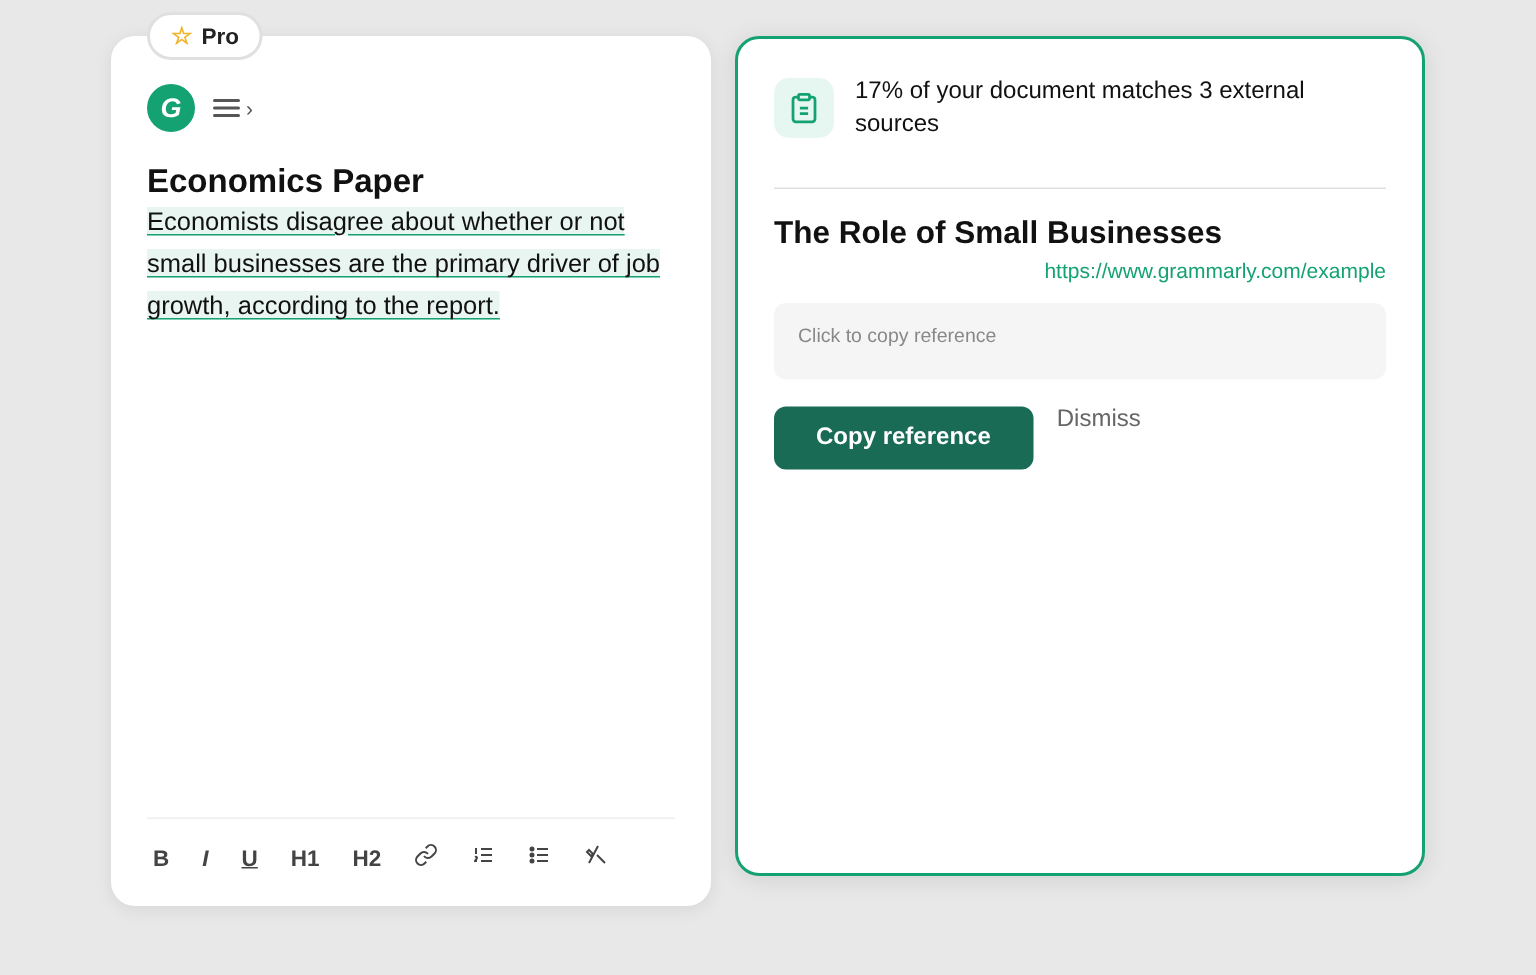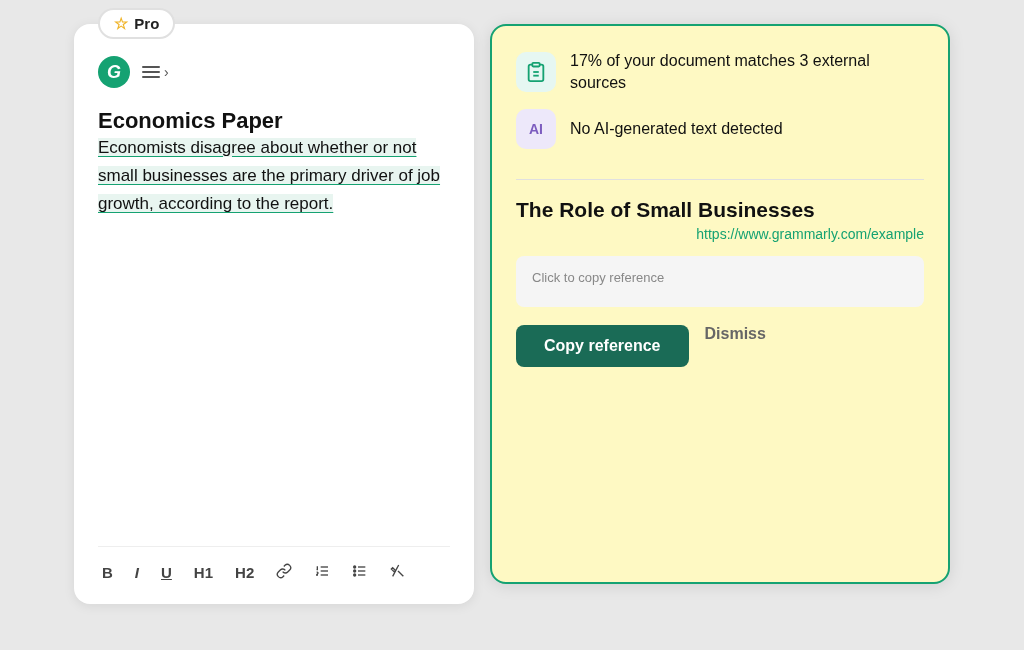--- a/index.html
+++ b/index.html
@@ -136,21 +136,21 @@
       color: #444;
       font-weight: 600;
       padding: 2px 4px;
       border-radius: 4px;
     }
     .toolbar-italic { font-style: italic; }
     .toolbar-underline { text-decoration: underline; }
 
     
     .report-panel {
-      background: #fef9c3;
+      background: #ffffff;
       border-radius: 16px;
       padding: 24px;
       width: 460px;
       min-height: 560px;
       box-shadow: 0 2px 16px rgba(0,0,0,0.1);
       border: 2px solid #15a272;
       display: flex;
       flex-direction: column;
       gap: 0;
     }
@@ -247,21 +247,21 @@
       font-size: 16px;
       font-weight: 700;
       cursor: pointer;
     }
     .btn-dismiss {
       background: none;
       border: none;
       color: #666;
       font-size: 16px;
       cursor: pointer;
-      font-weight: 700;
+      font-weight: 400;
     }
   </style>
 </head>
 <body>
 
 <div class="container">
 
   <div class="editor-panel">
 
     <div class="pro-badge">
@@ -341,24 +341,20 @@
           <svg width="22" height="22" viewBox="0 0 24 24" fill="none" stroke="#15a272" stroke-width="2">
             <rect x="8" y="2" width="8" height="4" rx="1" ry="1"></rect>
             <path d="M16 4h2a2 2 0 0 1 2 2v14a2 2 0 0 1-2 2H6a2 2 0 0 1-2-2V6a2 2 0 0 1 2-2h2"></path>
             <line x1="9" y1="12" x2="15" y2="12"></line>
             <line x1="9" y1="16" x2="15" y2="16"></line>
           </svg>
         </div>
         <div class="stat-text">17% of your document matches 3 external sources</div>
       </div>
 
-      <div class="stat-row">
-        <div class="stat-icon ai">AI</div>
-        <div class="stat-text">No AI-generated text detected</div>
-      </div>
     </div>
 
     <hr class="divider">
 
     <div class="source-title">The Role of Small Businesses</div>
     <a class="source-url" href="#">https://www.grammarly.com/example</a>
 
     <div class="copy-reference-box">
       <div class="copy-label">Click to copy reference</div>
     </div>

